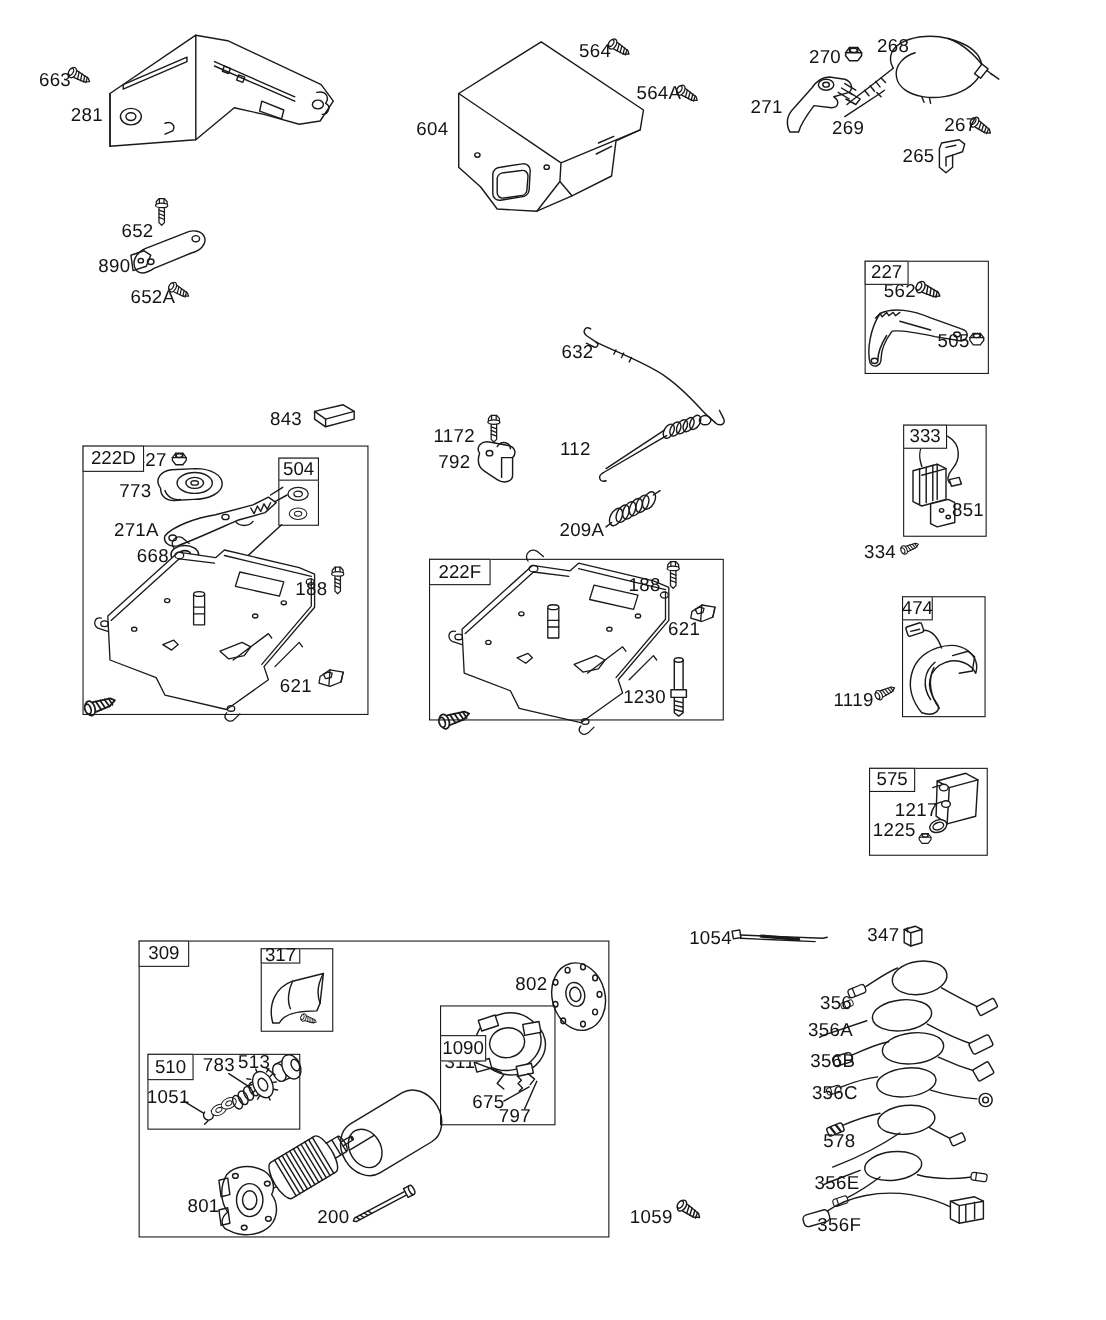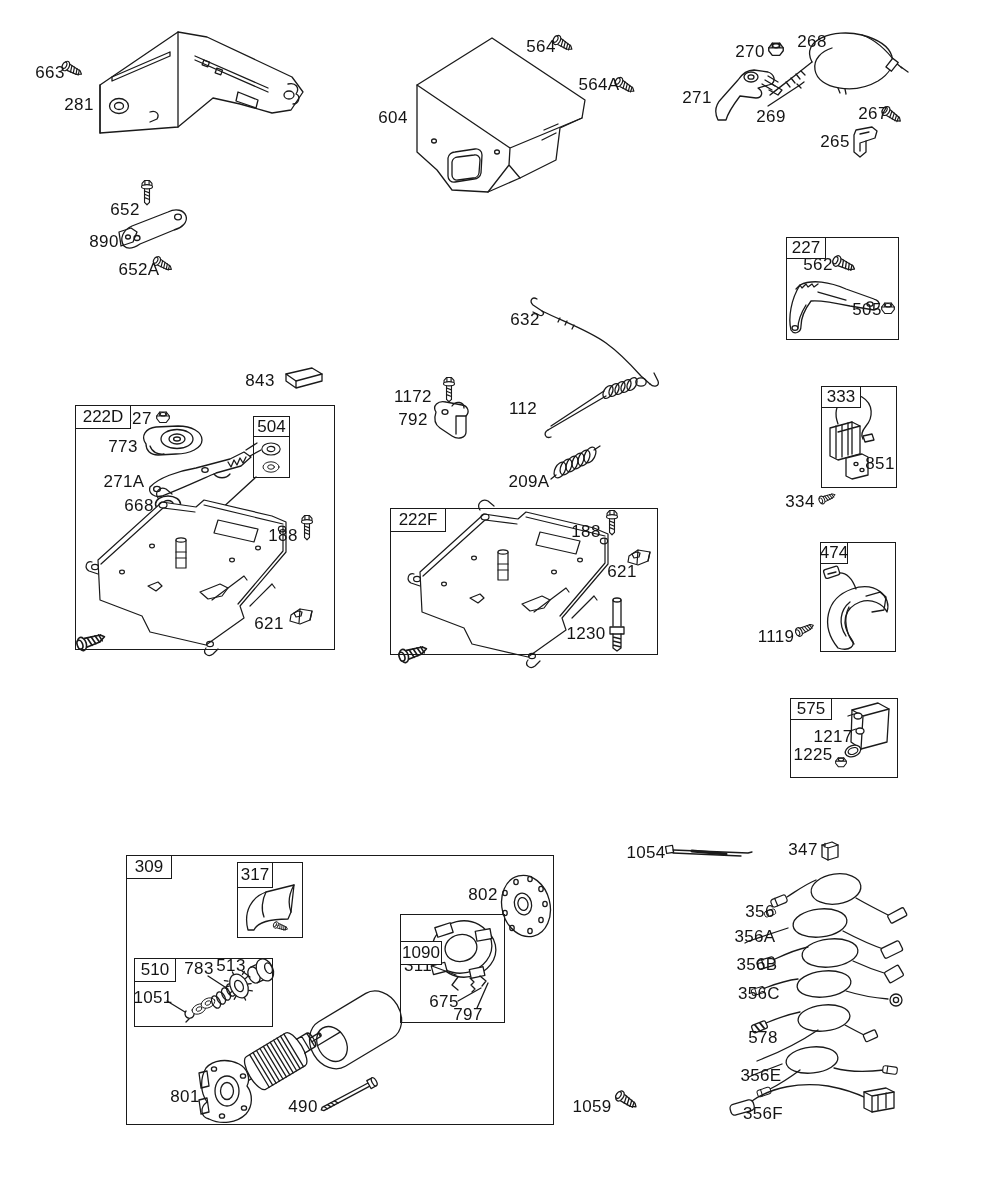--- a/index.html
+++ b/index.html
@@ -441,21 +441,21 @@
   <div class="chip" style="left:790px;top:698px;width:42px;height:22px">
       <span>575</span>
     </div>
 
   <div class="gbox" style="left:126px;top:855px;width:428px;height:270px"></div>
   <div class="chip" style="left:126px;top:855px;width:46px;height:24px">
       <span>309</span>
     </div>
 
   <div class="gbox" style="left:237px;top:862px;width:66px;height:76px"></div>
-  <div class="chip" style="left:237px;top:862px;width:36px;height:26px">
+  <div class="chip" style="left:237px;top:862px;width:36px;height:14px">
       <span>317</span>
     </div>
 
   <div class="gbox" style="left:134px;top:958px;width:139px;height:69px"></div>
   <div class="chip" style="left:134px;top:958px;width:42px;height:24px">
       <span>510</span>
     </div>
 
   <div class="gbox" style="left:400px;top:914px;width:105px;height:109px"></div>
   <div class="chip" style="left:400px;top:941px;width:42px;height:24px">
@@ -499,21 +499,21 @@
   <span class="lbl" style="left:833px;top:737px">1217</span>
   <span class="lbl" style="left:813px;top:755px">1225</span>
   <span class="lbl" style="left:483px;top:895px">802</span>
   <span class="lbl" style="left:418px;top:966px">311</span>
   <span class="lbl" style="left:444px;top:1002px">675</span>
   <span class="lbl" style="left:468px;top:1015px">797</span>
   <span class="lbl" style="left:199px;top:969px">783</span>
   <span class="lbl" style="left:231px;top:966px">513</span>
   <span class="lbl" style="left:153px;top:998px">1051</span>
   <span class="lbl" style="left:185px;top:1097px">801</span>
-  <span class="lbl" style="left:303px;top:1107px">490</span>
+  <span class="lbl" style="left:303px;top:1107px">200</span>
   <span class="lbl" style="left:646px;top:853px">1054</span>
   <span class="lbl" style="left:803px;top:850px">347</span>
   <span class="lbl" style="left:760px;top:912px">356</span>
   <span class="lbl" style="left:755px;top:937px">356A</span>
   <span class="lbl" style="left:757px;top:965px">356B</span>
   <span class="lbl" style="left:759px;top:994px">356C</span>
   <span class="lbl" style="left:763px;top:1038px">578</span>
   <span class="lbl" style="left:761px;top:1076px">356E</span>
   <span class="lbl" style="left:763px;top:1114px">356F</span>
   <span class="lbl" style="left:592px;top:1107px">1059</span>

